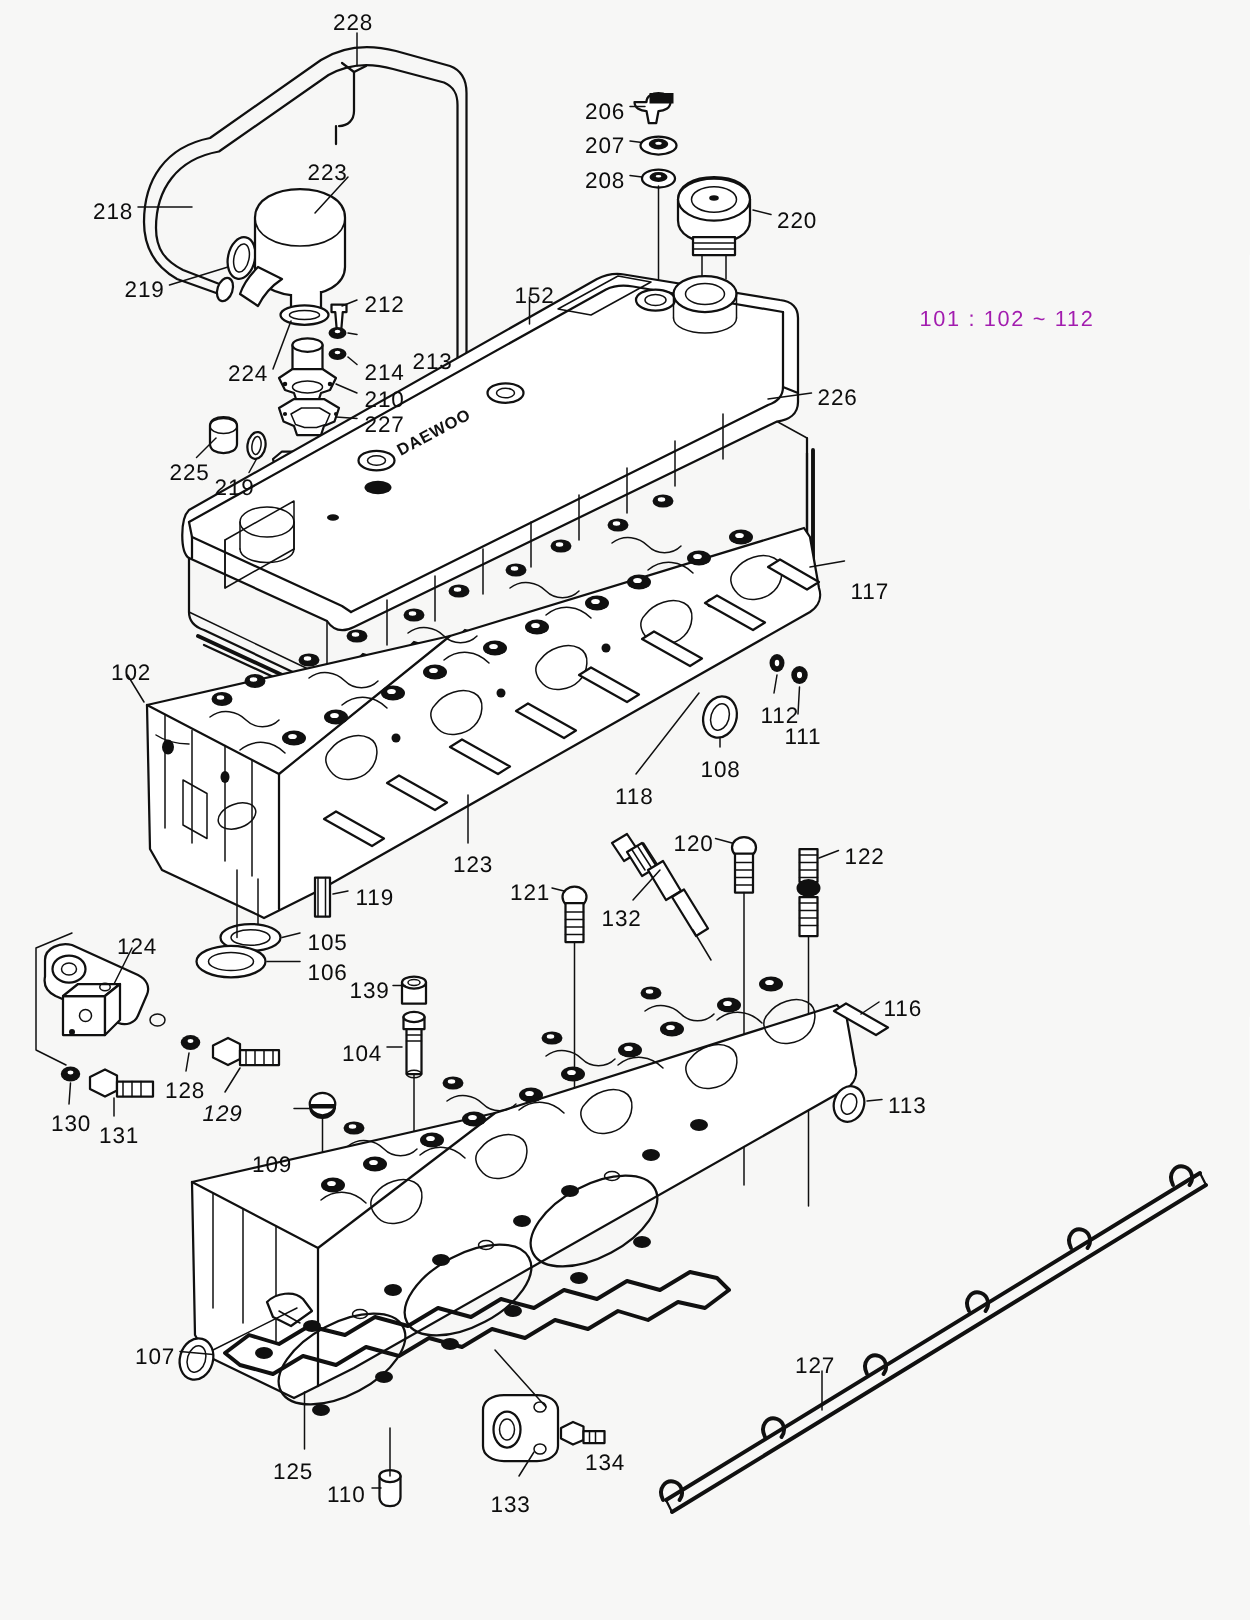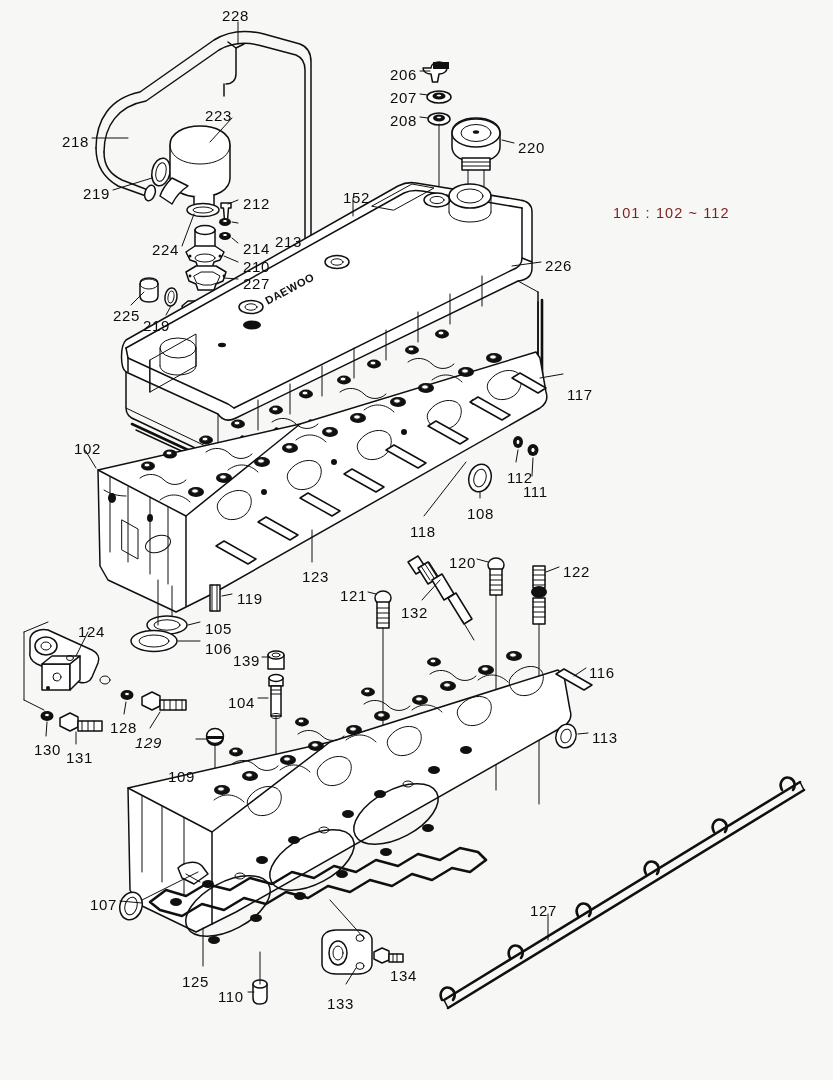--- a/index.html
+++ b/index.html
@@ -29,21 +29,21 @@
     letter-spacing:0.6px;
     color:#0d0d0d;
     white-space:nowrap;
     line-height:1;
   }
   .note{
     position:absolute;
     font-family:"Liberation Sans", sans-serif;
     font-size:14.5px;
     letter-spacing:1.1px;
-    color:#7f1d1d;
+    color:#a21caf;
     white-space:nowrap;
   }
   .brand{
     position:absolute;
     font-family:"Liberation Sans", sans-serif;
     font-size:11px;
     font-weight:700;
     letter-spacing:0.5px;
     color:#111;
     white-space:nowrap;

